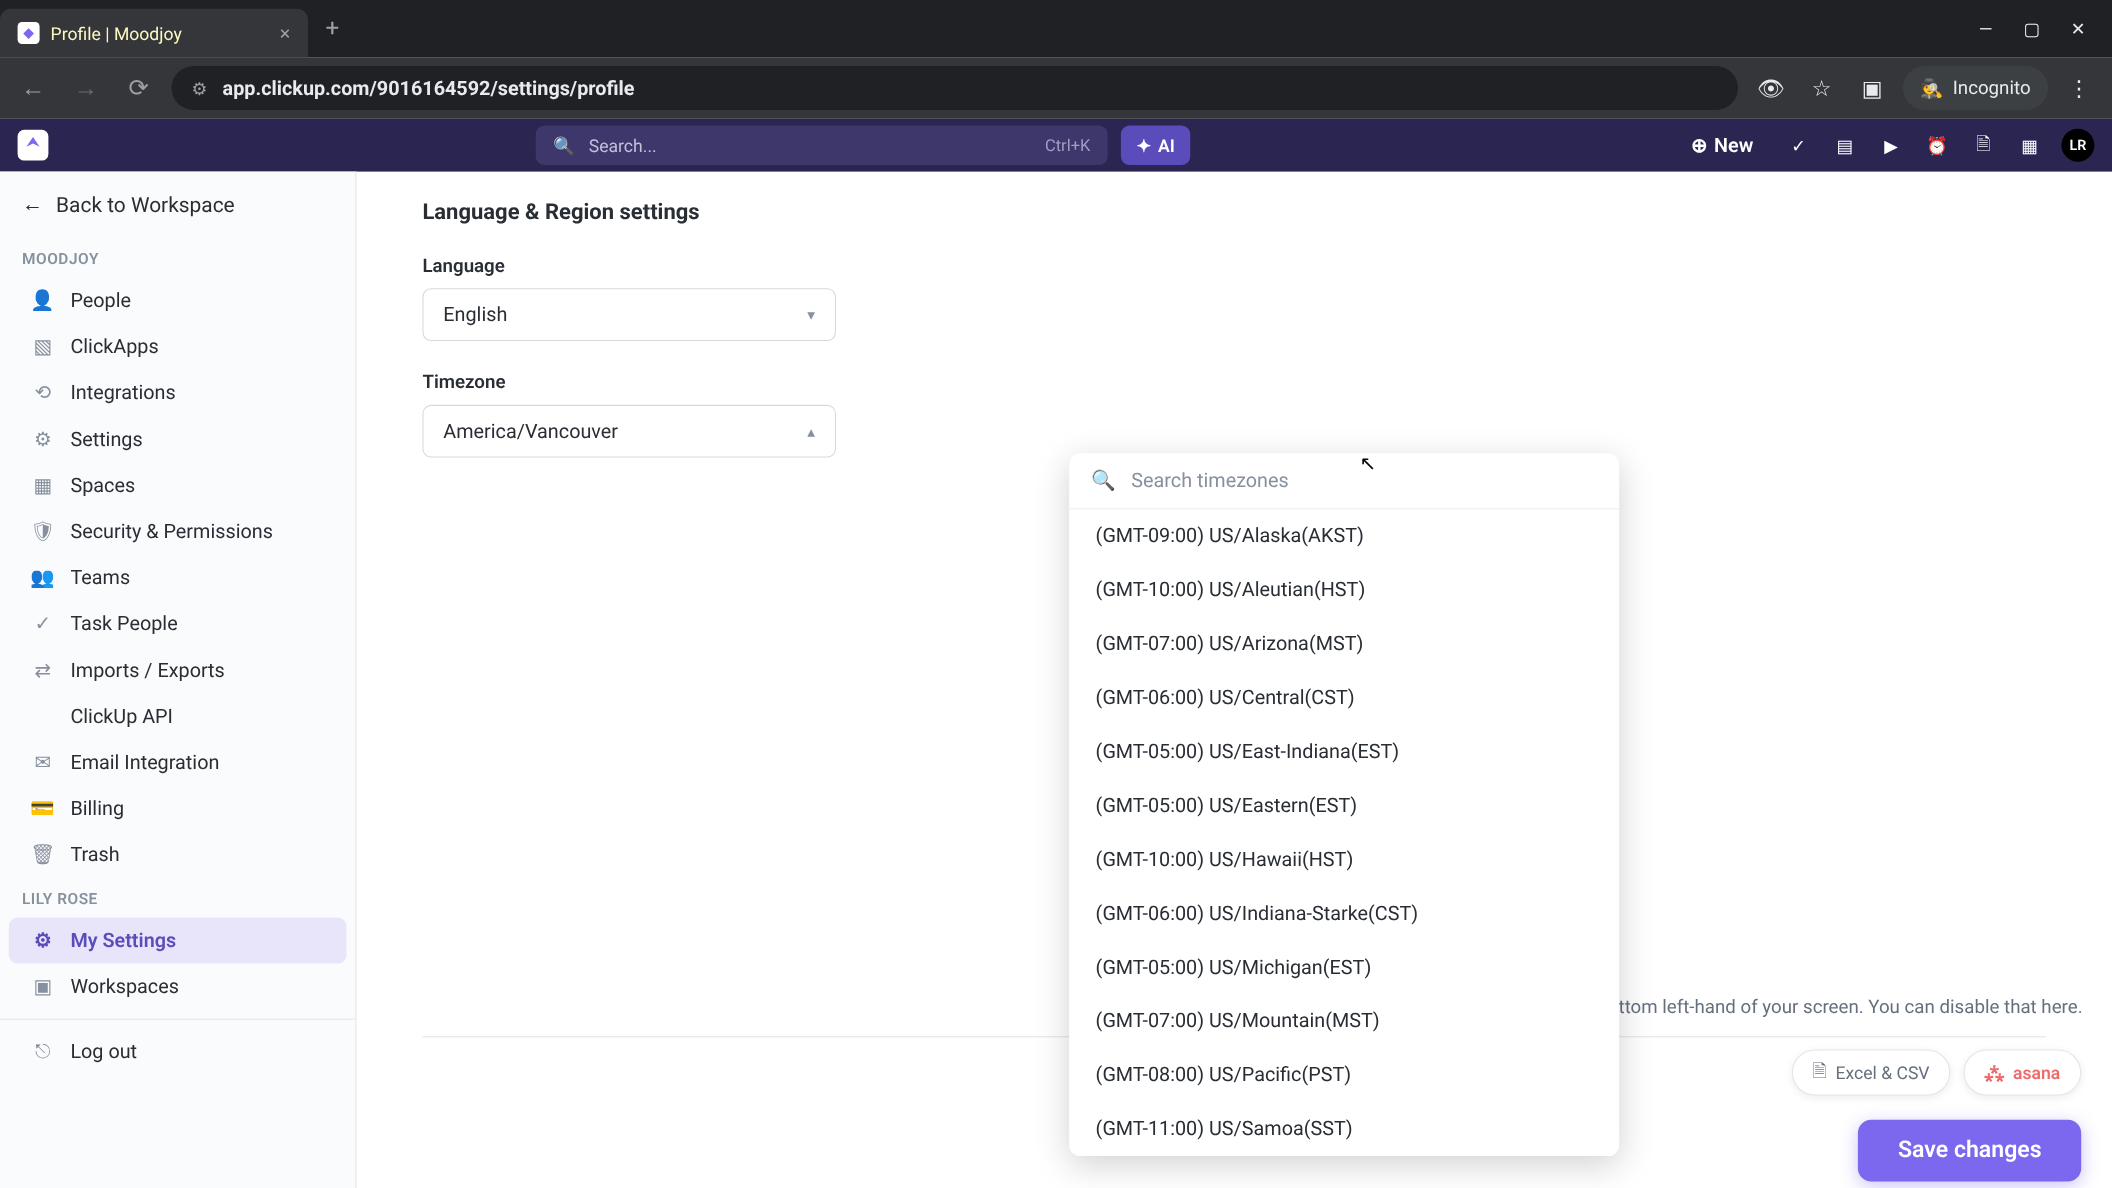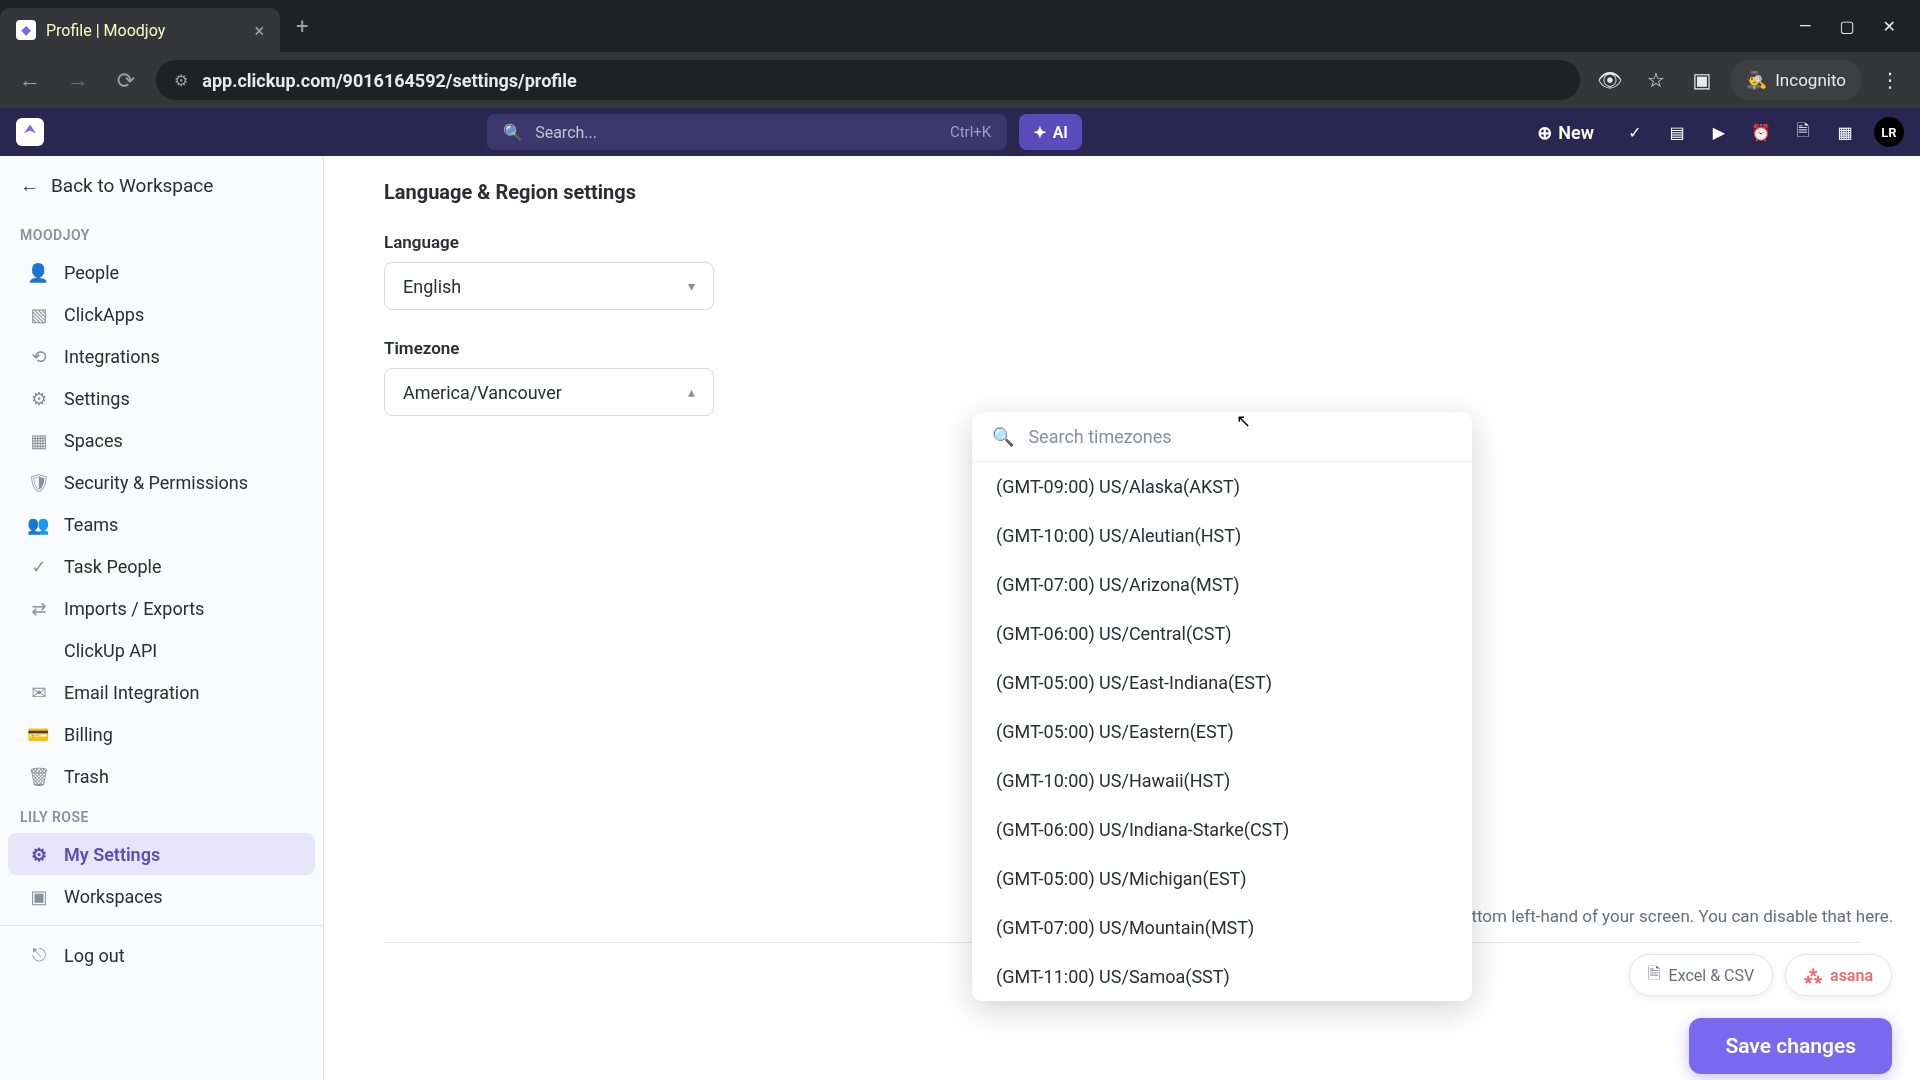--- a/index.html
+++ b/index.html
@@ -49,21 +49,21 @@
     .sidebar-item { display: flex; align-items: center; gap: 14px; padding: 10px 20px; font-size: 18px; color: #292d34; cursor: pointer; border-radius: 8px; margin: 0 8px; }
     .sidebar-item.active { background: #e8e5fb; color: #5a4dbb; font-weight: 600; }
     .sidebar-item .icon { width: 22px; height: 22px; display: flex; align-items: center; justify-content: center; color: #87909e; }
     .sidebar-item.active .icon { color: #5a4dbb; }
     .logout { border-top: 1px solid #e5e5e5; margin-top: 8px; padding-top: 8px; }
 
     
     .main { flex: 1; padding: 24px 60px; position: relative; overflow: hidden; }
     .page-title { font-size: 20px; font-weight: 700; color: #292d34; margin-bottom: 28px; }
     .field-label { font-size: 17px; font-weight: 600; color: #292d34; margin-bottom: 10px; display: block; }
-    .select-box { width: 330px; height: 48px; border: 1px solid #d6d9de; border-radius: 8px; display: flex; align-items: center; padding: 0 18px; font-size: 18px; color: #292d34; cursor: pointer; background: #fff; margin-bottom: 28px; }
+    .select-box { width: 376px; height: 48px; border: 1px solid #d6d9de; border-radius: 8px; display: flex; align-items: center; padding: 0 18px; font-size: 18px; color: #292d34; cursor: pointer; background: #fff; margin-bottom: 28px; }
     .select-box .chevron { margin-left: auto; color: #87909e; font-size: 14px; }
 
     .dropdown-panel { position: absolute; left: 648px; top: 256px; width: 500px; background: #fff; border-radius: 10px; box-shadow: 0 8px 32px rgba(0,0,0,0.18); overflow: hidden; }
     .dropdown-search { display: flex; align-items: center; gap: 14px; padding: 14px 20px; border-bottom: 1px solid #eee; color: #87909e; font-size: 18px; }
     .dropdown-list { max-height: 600px; overflow-y: auto; position: relative; }
     .dropdown-list::-webkit-scrollbar { width: 10px; }
     .dropdown-list::-webkit-scrollbar-thumb { background: #c8c8c8; border-radius: 5px; }
     .dropdown-item { padding: 14px 24px; font-size: 18px; color: #292d34; cursor: pointer; }
 
     .helper-text { color: #656f7d; font-size: 17px; position: absolute; left: 1100px; top: 750px; }
@@ -252,20 +252,21 @@
           <div class="dropdown-item">(GMT-09:00) US/Alaska(AKST)</div>
           <div class="dropdown-item">(GMT-10:00) US/Aleutian(HST)</div>
           <div class="dropdown-item">(GMT-07:00) US/Arizona(MST)</div>
           <div class="dropdown-item">(GMT-06:00) US/Central(CST)</div>
           <div class="dropdown-item">(GMT-05:00) US/East-Indiana(EST)</div>
           <div class="dropdown-item">(GMT-05:00) US/Eastern(EST)</div>
           <div class="dropdown-item">(GMT-10:00) US/Hawaii(HST)</div>
           <div class="dropdown-item">(GMT-06:00) US/Indiana-Starke(CST)</div>
           <div class="dropdown-item">(GMT-05:00) US/Michigan(EST)</div>
           <div class="dropdown-item">(GMT-07:00) US/Mountain(MST)</div>
+          <div class="dropdown-item">(GMT-08:00) US/Pacific(PST)</div>
           <div class="dropdown-item">(GMT-11:00) US/Samoa(SST)</div>
         </div>
     </div>
 
     <span class="cursor">↖</span>
 
     <div class="bottom-badges">
       <div class="badge">
         <span>🗎</span>
         <span>Excel &amp; CSV</span>

